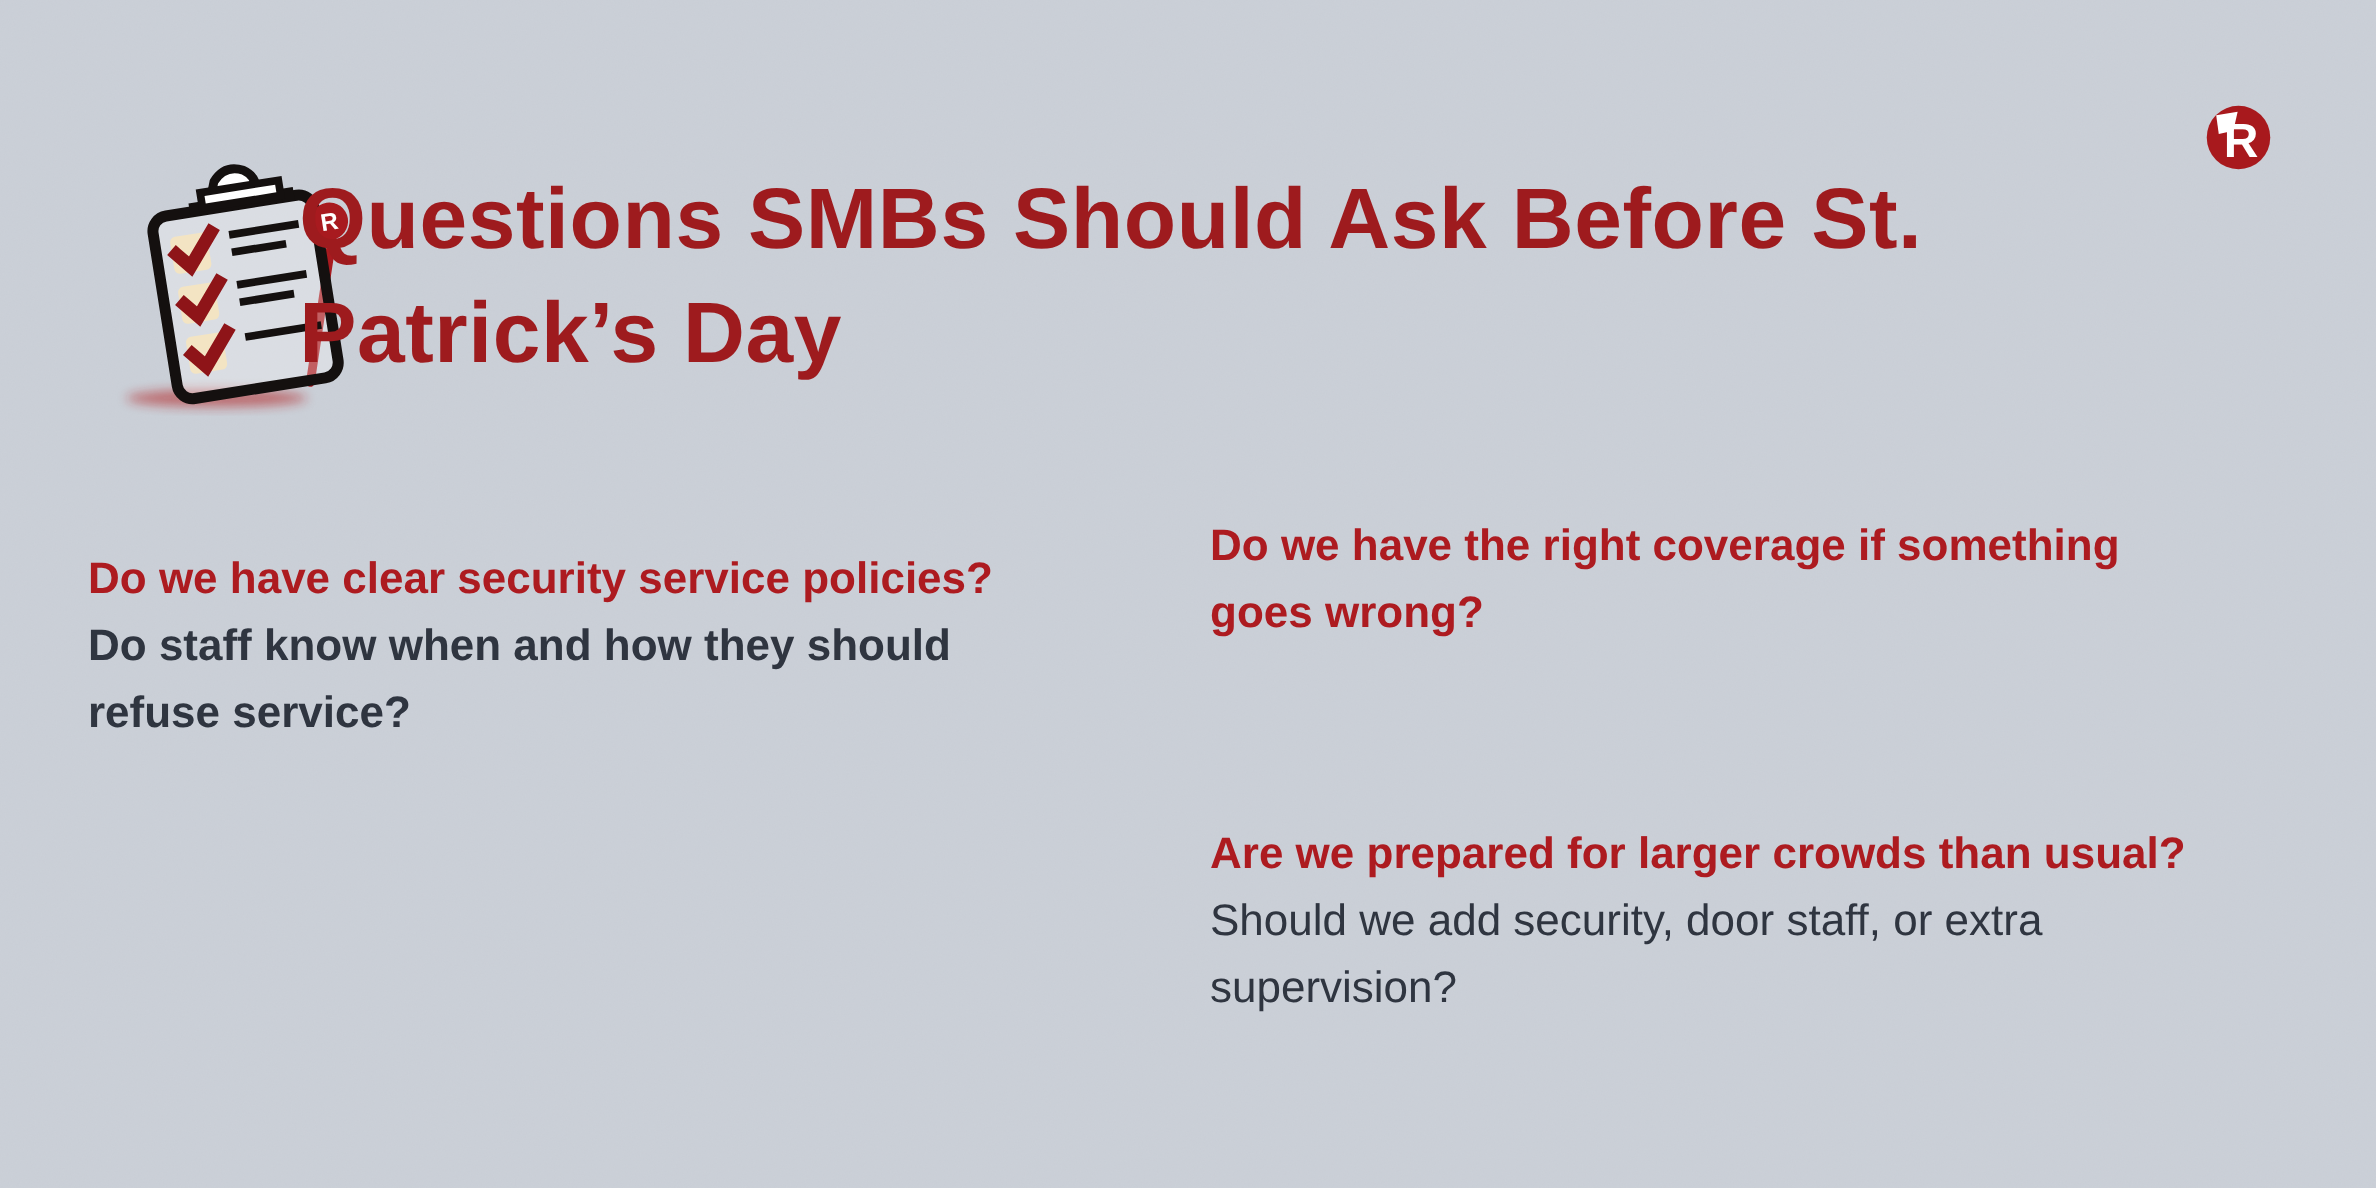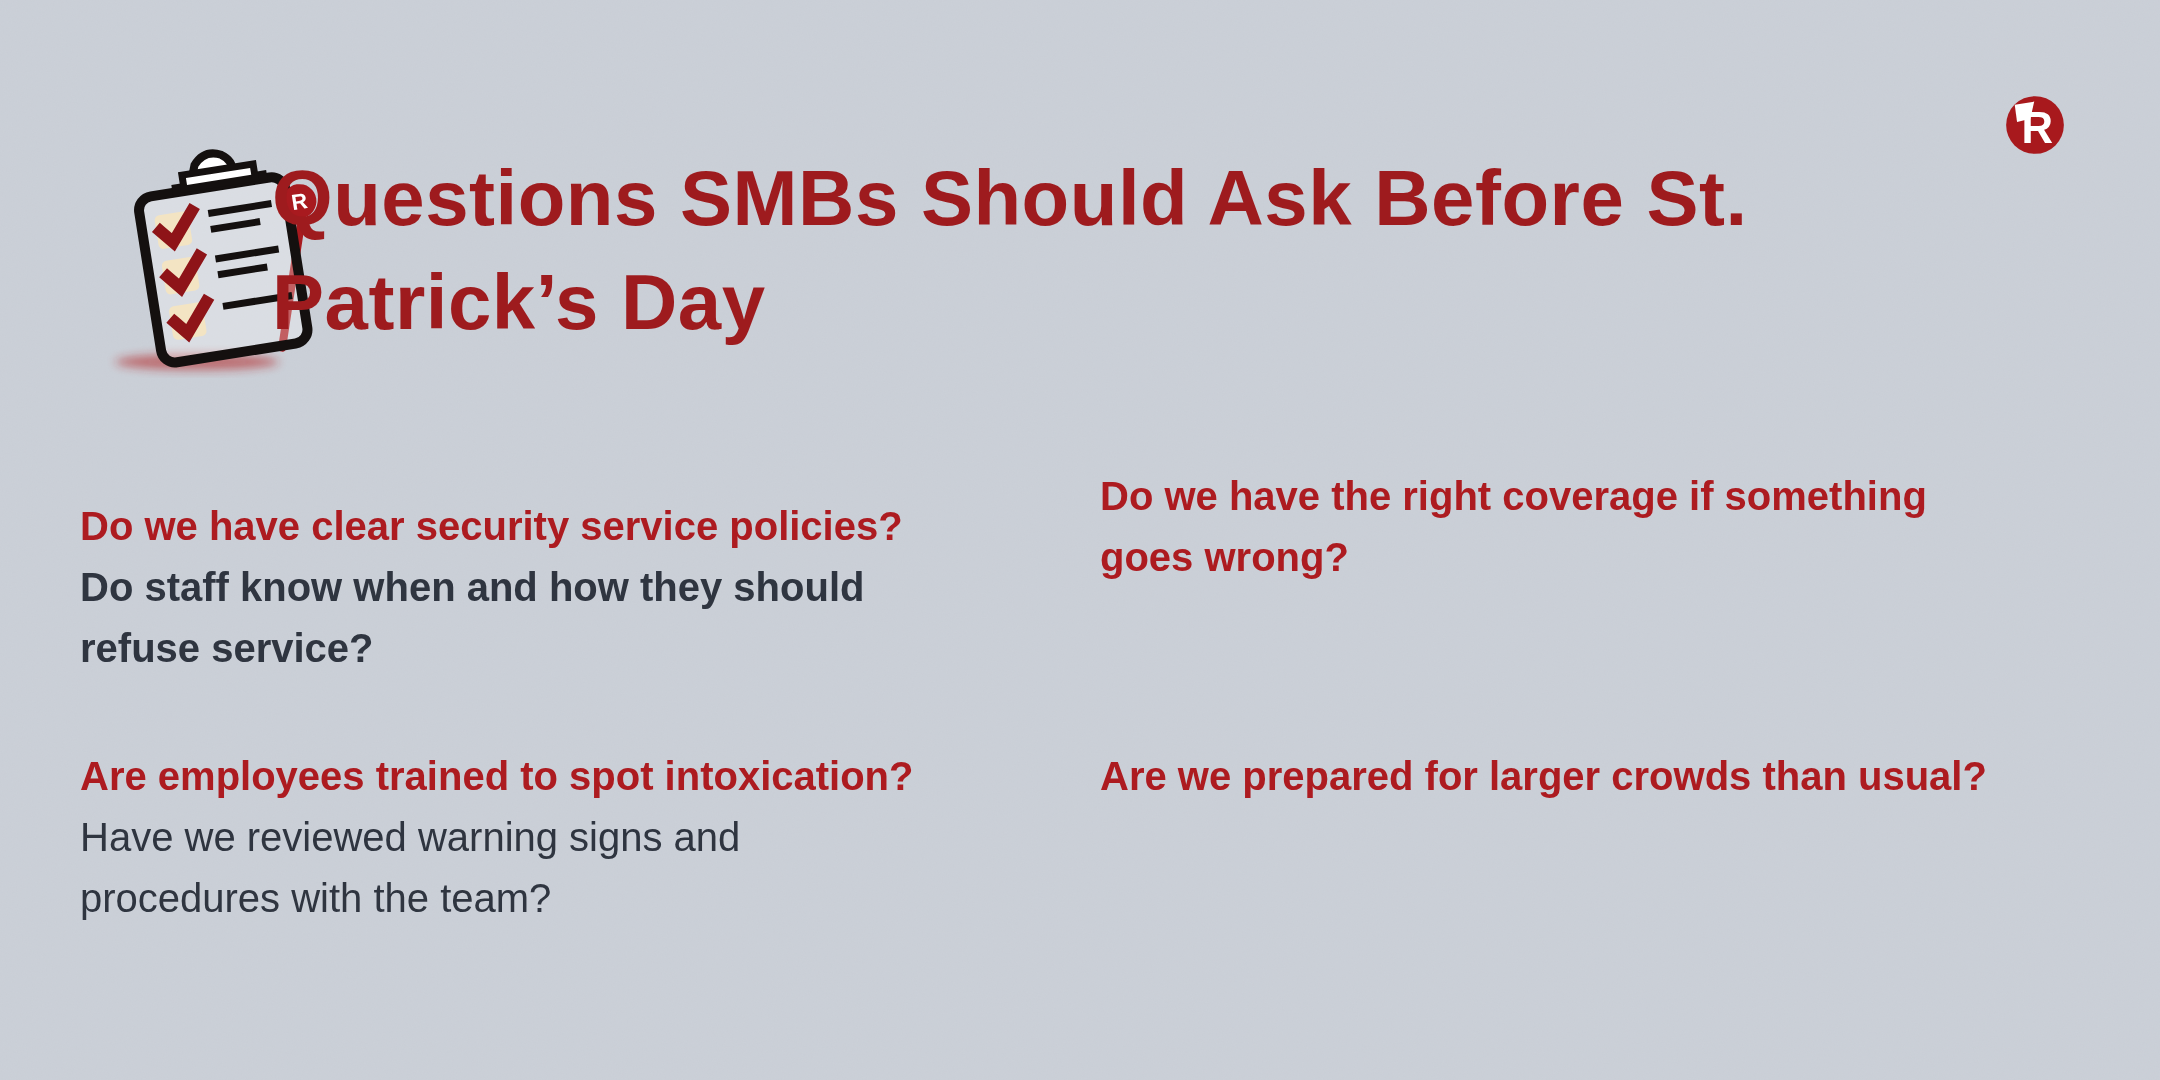--- a/index.html
+++ b/index.html
@@ -137,22 +137,19 @@
 
   <section class="qa qa-1">
     <h2>Do we have clear security service policies?</h2>
     <p>Do staff know when and how they should refuse service?</p>
   </section>
 
   <section class="qa qa-2">
     <h2>Do we have the right coverage if something goes wrong?</h2>
   </section>
 
-  <section class="qa qa-3">
-    <h2>Are employees trained to spot intoxication?</h2>
-    <p>Have we reviewed warning signs and procedures with the team?</p>
-  </section>
 
   <section class="qa qa-4">
     <h2>Are we prepared for larger crowds than usual?</h2>
+    <p>Should we add security, door staff, or extra supervision?</p>
   </section>
 
 </div>
 
 </body></html>

